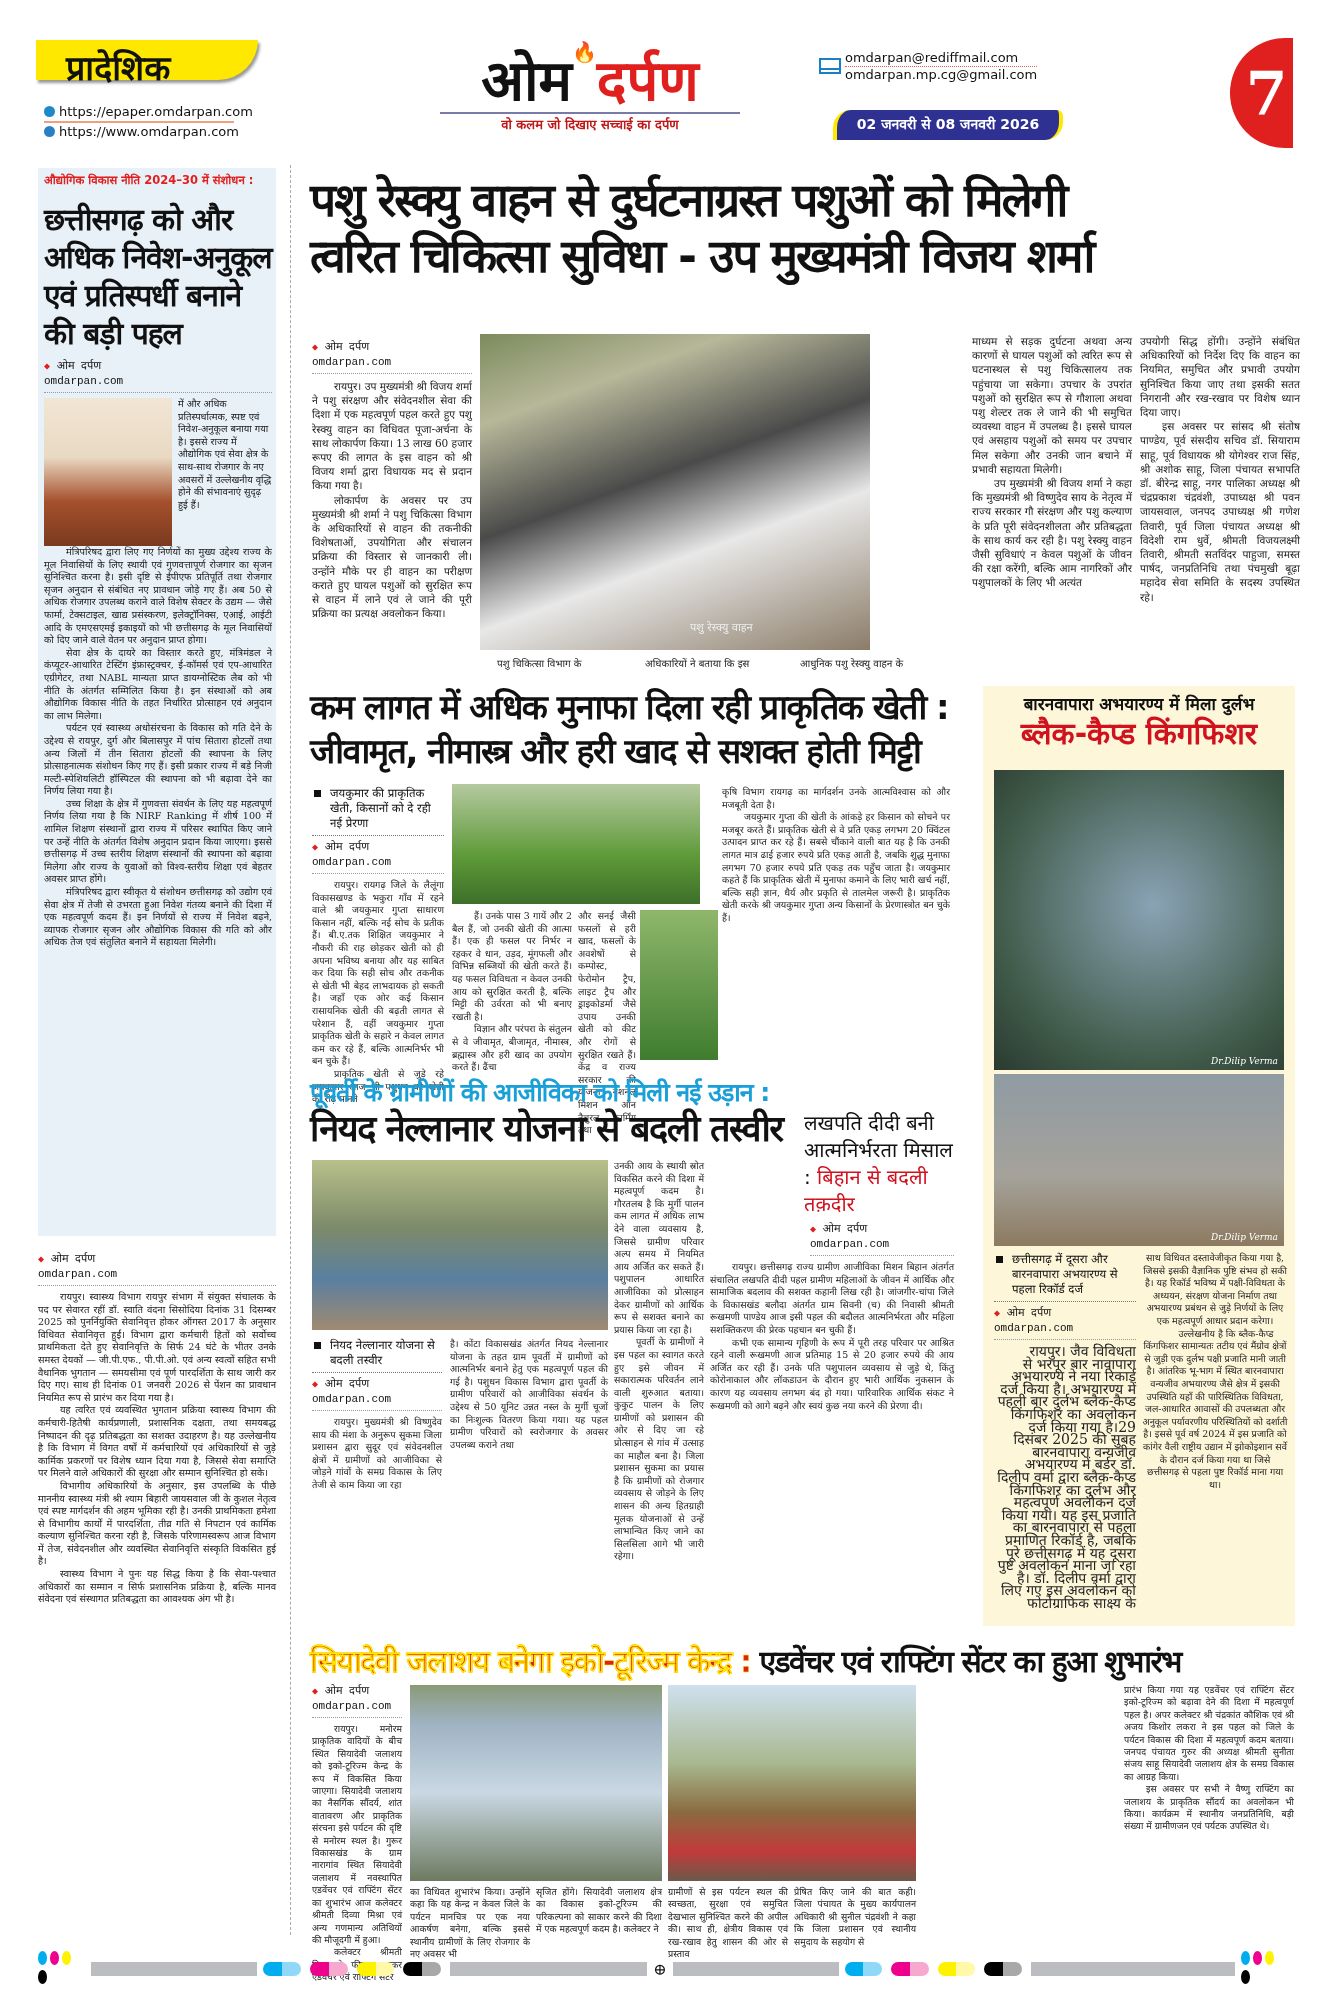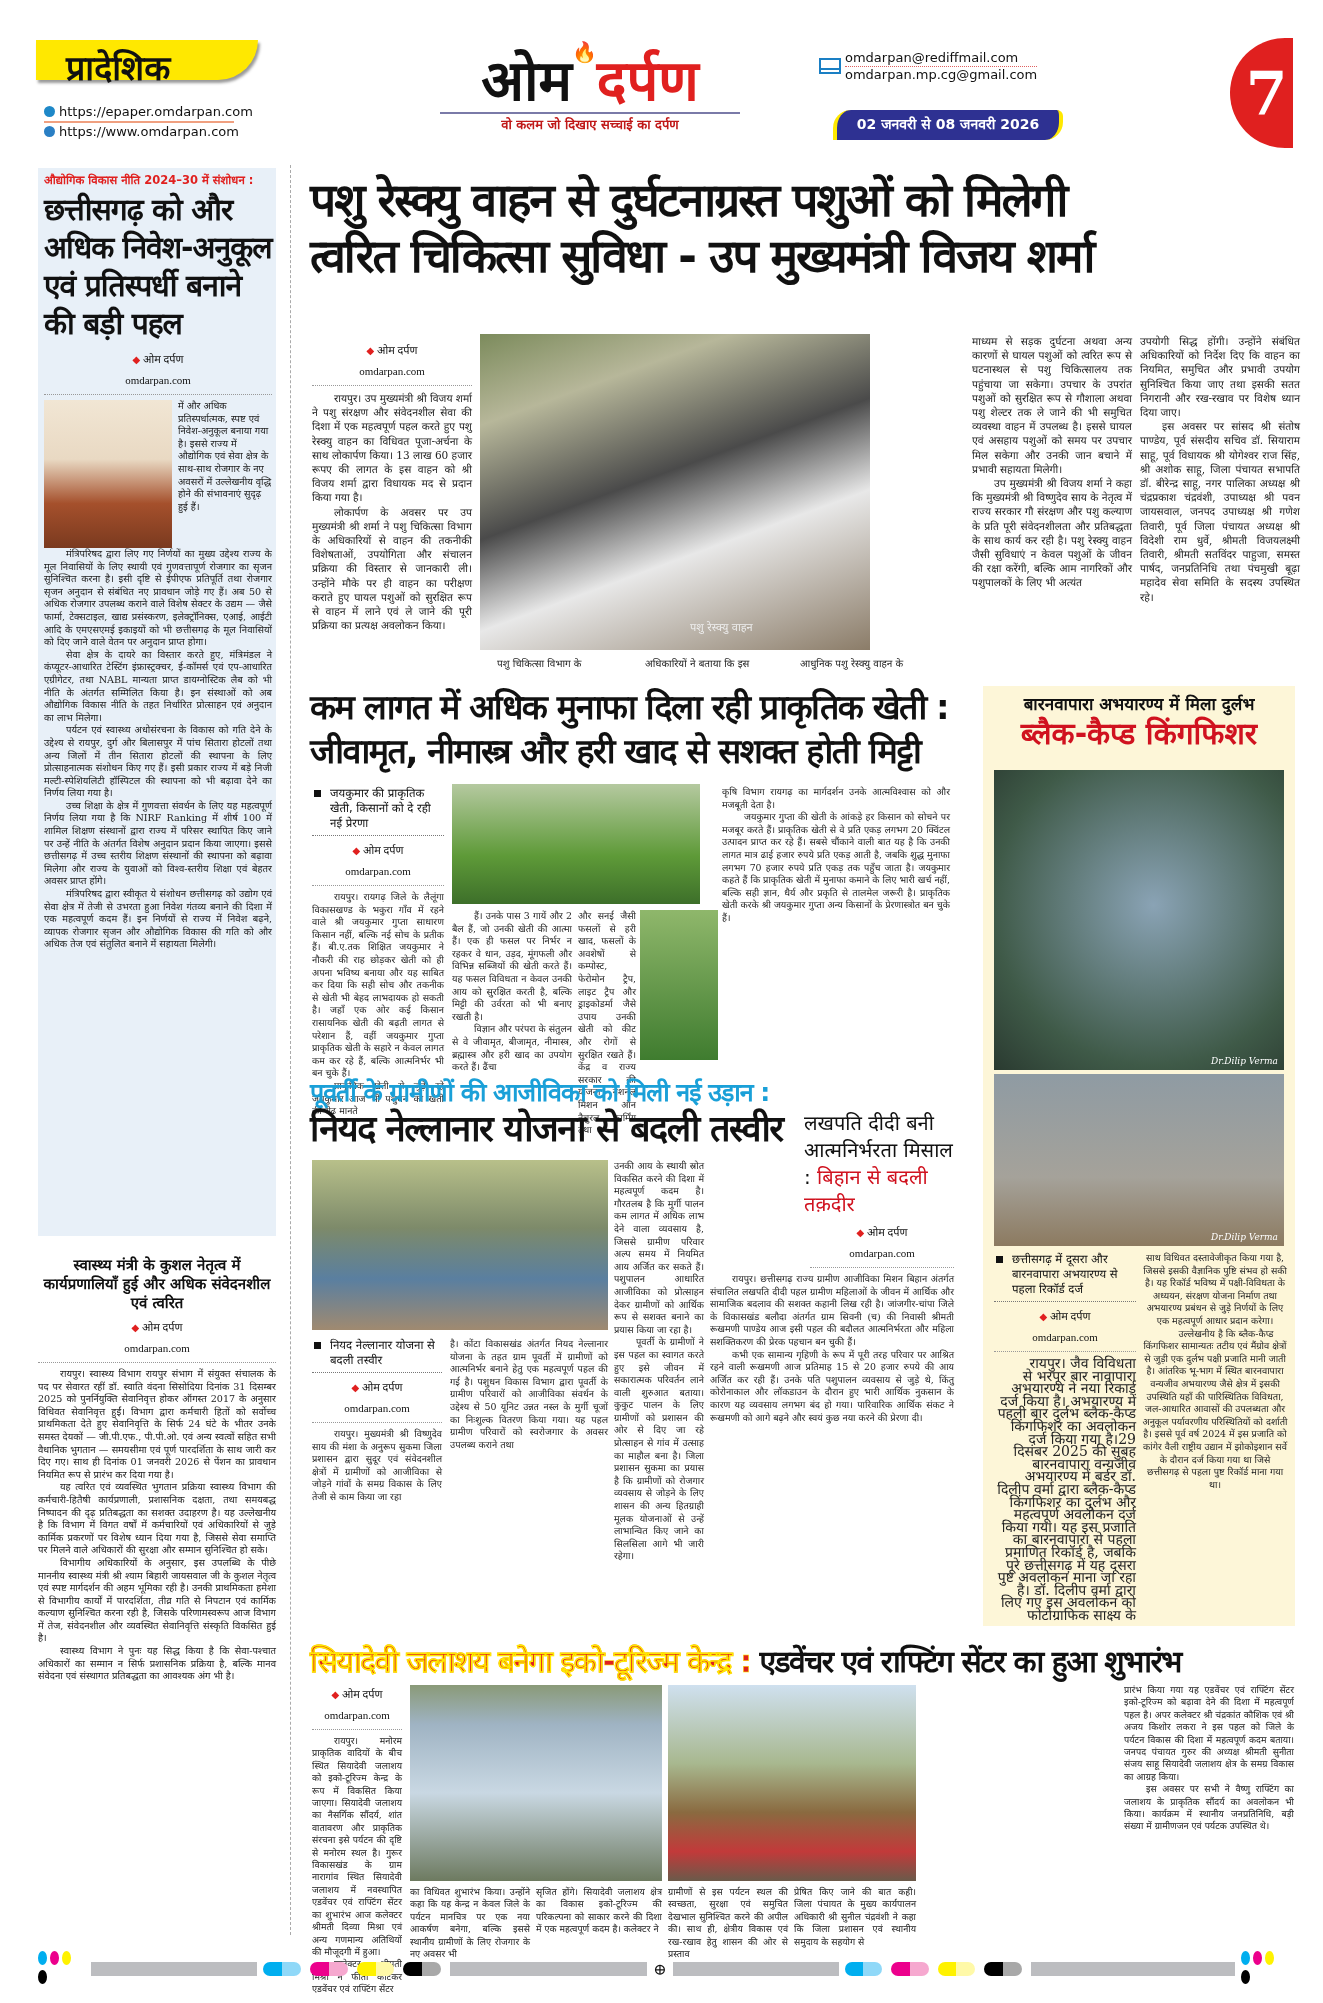--- a/index.html
+++ b/index.html
@@ -1,20 +1,20 @@
 <!DOCTYPE html>
 <html><head>
 <meta charset="utf-8">
 <style>
 *{box-sizing:border-box;margin:0;padding:0}
 body{width:1323px;height:2003px;background:#fff;font-family:"DejaVu Serif",serif;color:#111;position:relative;overflow:hidden}
 .abs{position:absolute}
 .body-text{font-size:10.5px;line-height:14.2px;text-align:justify;color:#222;font-family:"DejaVu Serif",serif}
 .body-text p{text-indent:22px}
-.byline{text-align:center;font-family:Liberation Serif, serif;font-size:11px;line-height:20px;padding-bottom:4px;border-bottom:1px dotted #999;margin-bottom:5px}
+.byline{text-align:left;font-family:Liberation Mono, monospace;font-size:11px;line-height:14px;padding-bottom:4px;border-bottom:1px dotted #999;margin-bottom:5px}
 .byline .diamond{color:#e0201f;font-size:10px}
 .caption{font-size:10px;color:#222;font-family:"DejaVu Serif",serif}
 .photo{background:#777;overflow:hidden}
 
 #section-tab{left:36px;top:40px;width:222px;height:40px;background:#ffe800;border-radius:0 0 40px 0;box-shadow:2px 3px 3px #999}
 #section-tab span{display:block;font-size:34px;font-weight:bold;padding:4px 0 0 30px;font-family:"DejaVu Sans",sans-serif;color:#111}
 .url-line{left:44px;font-size:13px;font-family:"DejaVu Sans",sans-serif;color:#111;display:flex;align-items:center;gap:4px}
 .url-icon{width:11px;height:11px;border-radius:50%;background:#1e88c8;display:inline-block}
 #logo{left:440px;top:40px;width:300px;height:90px;text-align:center}
 #logo .om{font-size:56px;font-weight:bold;color:#111;font-family:"DejaVu Sans",sans-serif}
@@ -63,37 +63,36 @@
   <span class="mail-icon"></span>
   <div style="border-bottom:1px dotted #e06060;padding-bottom:1px">omdarpan@rediffmail.com</div>
   <div>omdarpan.mp.cg@gmail.com</div>
 </div>
 <div id="date-pill" class="abs">02 जनवरी से 08 जनवरी 2026</div>
 <div id="page-number" class="abs">7</div>
 
 <div id="left-box" class="abs"></div>
 <div class="abs" style="left:44px;top:172px;width:228px">
   <div class="kicker">औद्योगिक विकास नीति 2024–30 में संशोधन :</div>
-  <div class="lhead" style="margin-top:4px">छत्तीसगढ़ को और अधिक निवेश-अनुकूल एवं प्रतिस्पर्धी बनाने की बड़ी पहल</div>
+  <div class="lhead" style="margin-top:14px">छत्तीसगढ़ को और अधिक निवेश-अनुकूल एवं प्रतिस्पर्धी बनाने की बड़ी पहल</div>
   <div class="byline" style="margin-top:6px"><span class="diamond">◆</span> <span>ओम दर्पण</span><br><span>omdarpan.com</span></div>
   <div class="body-text" style="font-size:9.6px;line-height:12.6px">
     <div style="display:flex;gap:6px;margin-top:2px">
       <div class="photo" style="width:128px;height:148px;background:linear-gradient(#f1e6d4,#e9d9c3 40%,#a5502c 70%,#7a3a1f)"></div>
       <div style="flex:1;text-align:left">में और अधिक प्रतिस्पर्धात्मक, स्पष्ट एवं निवेश-अनुकूल बनाया गया है। इससे राज्य में औद्योगिक एवं सेवा क्षेत्र के साथ-साथ रोजगार के नए अवसरों में उल्लेखनीय वृद्धि होने की संभावनाएं सुदृढ़ हुई हैं।</div>
     </div>
     <p>मंत्रिपरिषद द्वारा लिए गए निर्णयों का मुख्य उद्देश्य राज्य के मूल निवासियों के लिए स्थायी एवं गुणवत्तापूर्ण रोजगार का सृजन सुनिश्चित करना है। इसी दृष्टि से ईपीएफ प्रतिपूर्ति तथा रोजगार सृजन अनुदान से संबंधित नए प्रावधान जोड़े गए हैं। अब 50 से अधिक रोजगार उपलब्ध कराने वाले विशेष सेक्टर के उद्यम — जैसे फार्मा, टेक्सटाइल, खाद्य प्रसंस्करण, इलेक्ट्रॉनिक्स, एआई, आईटी आदि के एमएसएमई इकाइयों को भी छत्तीसगढ़ के मूल निवासियों को दिए जाने वाले वेतन पर अनुदान प्राप्त होगा।</p>
     <p>सेवा क्षेत्र के दायरे का विस्तार करते हुए, मंत्रिमंडल ने कंप्यूटर-आधारित टेस्टिंग इंफ्रास्ट्रक्चर, ई-कॉमर्स एवं एप-आधारित एग्रीगेटर, तथा NABL मान्यता प्राप्त डायग्नोस्टिक लैब को भी नीति के अंतर्गत सम्मिलित किया है। इन संस्थाओं को अब औद्योगिक विकास नीति के तहत निर्धारित प्रोत्साहन एवं अनुदान का लाभ मिलेगा।</p>
     <p>पर्यटन एवं स्वास्थ्य अधोसंरचना के विकास को गति देने के उद्देश्य से रायपुर, दुर्ग और बिलासपुर में पांच सितारा होटलों तथा अन्य जिलों में तीन सितारा होटलों की स्थापना के लिए प्रोत्साहनात्मक संशोधन किए गए हैं। इसी प्रकार राज्य में बड़े निजी मल्टी-स्पेशियलिटी हॉस्पिटल की स्थापना को भी बढ़ावा देने का निर्णय लिया गया है।</p>
     <p>उच्च शिक्षा के क्षेत्र में गुणवत्ता संवर्धन के लिए यह महत्वपूर्ण निर्णय लिया गया है कि NIRF Ranking में शीर्ष 100 में शामिल शिक्षण संस्थानों द्वारा राज्य में परिसर स्थापित किए जाने पर उन्हें नीति के अंतर्गत विशेष अनुदान प्रदान किया जाएगा। इससे छत्तीसगढ़ में उच्च स्तरीय शिक्षण संस्थानों की स्थापना को बढ़ावा मिलेगा और राज्य के युवाओं को विश्व-स्तरीय शिक्षा एवं बेहतर अवसर प्राप्त होंगे।</p>
     <p>मंत्रिपरिषद द्वारा स्वीकृत ये संशोधन छत्तीसगढ़ को उद्योग एवं सेवा क्षेत्र में तेजी से उभरता हुआ निवेश गंतव्य बनाने की दिशा में एक महत्वपूर्ण कदम हैं। इन निर्णयों से राज्य में निवेश बढ़ने, व्यापक रोजगार सृजन और औद्योगिक विकास की गति को और अधिक तेज एवं संतुलित बनाने में सहायता मिलेगी।</p>
   </div>
 </div>
 
 <div class="abs" style="left:38px;top:1248px;width:238px">
-  <div style="font-size:15px;line-height:19px;font-weight:bold;text-align:center;margin-top:8px;font-family:'DejaVu Sans',sans-serif">स्वास्थ्य मंत्री के कुशल नेतृत्व में कार्यप्रणालियाँ हुई और अधिक संवेदनशील एवं त्वरित</div>
   <div class="byline" style="margin-top:4px"><span class="diamond">◆</span> <span>ओम दर्पण</span><br><span>omdarpan.com</span></div>
   <div class="body-text" style="font-size:9.6px;line-height:12.6px">
     <p>रायपुर। स्वास्थ्य विभाग रायपुर संभाग में संयुक्त संचालक के पद पर सेवारत रहीं डॉ. स्वाति वंदना सिसोदिया दिनांक 31 दिसम्बर 2025 को पुनर्नियुक्ति सेवानिवृत्त होकर ऑगस्त 2017 के अनुसार विधिवत सेवानिवृत्त हुईं। विभाग द्वारा कर्मचारी हितों को सर्वोच्च प्राथमिकता देते हुए सेवानिवृत्ति के सिर्फ 24 घंटे के भीतर उनके समस्त देयकों — जी.पी.एफ., पी.पी.ओ. एवं अन्य स्वत्वों सहित सभी वैधानिक भुगतान — समयसीमा एवं पूर्ण पारदर्शिता के साथ जारी कर दिए गए। साथ ही दिनांक 01 जनवरी 2026 से पेंशन का प्रावधान नियमित रूप से प्रारंभ कर दिया गया है।</p>
     <p>यह त्वरित एवं व्यवस्थित भुगतान प्रक्रिया स्वास्थ्य विभाग की कर्मचारी-हितैषी कार्यप्रणाली, प्रशासनिक दक्षता, तथा समयबद्ध निष्पादन की दृढ़ प्रतिबद्धता का सशक्त उदाहरण है। यह उल्लेखनीय है कि विभाग में विगत वर्षों में कर्मचारियों एवं अधिकारियों से जुड़े कार्मिक प्रकरणों पर विशेष ध्यान दिया गया है, जिससे सेवा समाप्ति पर मिलने वाले अधिकारों की सुरक्षा और सम्मान सुनिश्चित हो सके।</p>
     <p>विभागीय अधिकारियों के अनुसार, इस उपलब्धि के पीछे माननीय स्वास्थ्य मंत्री श्री श्याम बिहारी जायसवाल जी के कुशल नेतृत्व एवं स्पष्ट मार्गदर्शन की अहम भूमिका रही है। उनकी प्राथमिकता हमेशा से विभागीय कार्यों में पारदर्शिता, तीव्र गति से निपटान एवं कार्मिक कल्याण सुनिश्चित करना रही है, जिसके परिणामस्वरूप आज विभाग में तेज, संवेदनशील और व्यवस्थित सेवानिवृत्ति संस्कृति विकसित हुई है।</p>
     <p>स्वास्थ्य विभाग ने पुनः यह सिद्ध किया है कि सेवा-पश्चात अधिकारों का सम्मान न सिर्फ प्रशासनिक प्रक्रिया है, बल्कि मानव संवेदना एवं संस्थागत प्रतिबद्धता का आवश्यक अंग भी है।</p>
   </div>
 </div>
 
 <div class="abs vdiv" style="left:290px;top:165px;height:1770px"></div>

